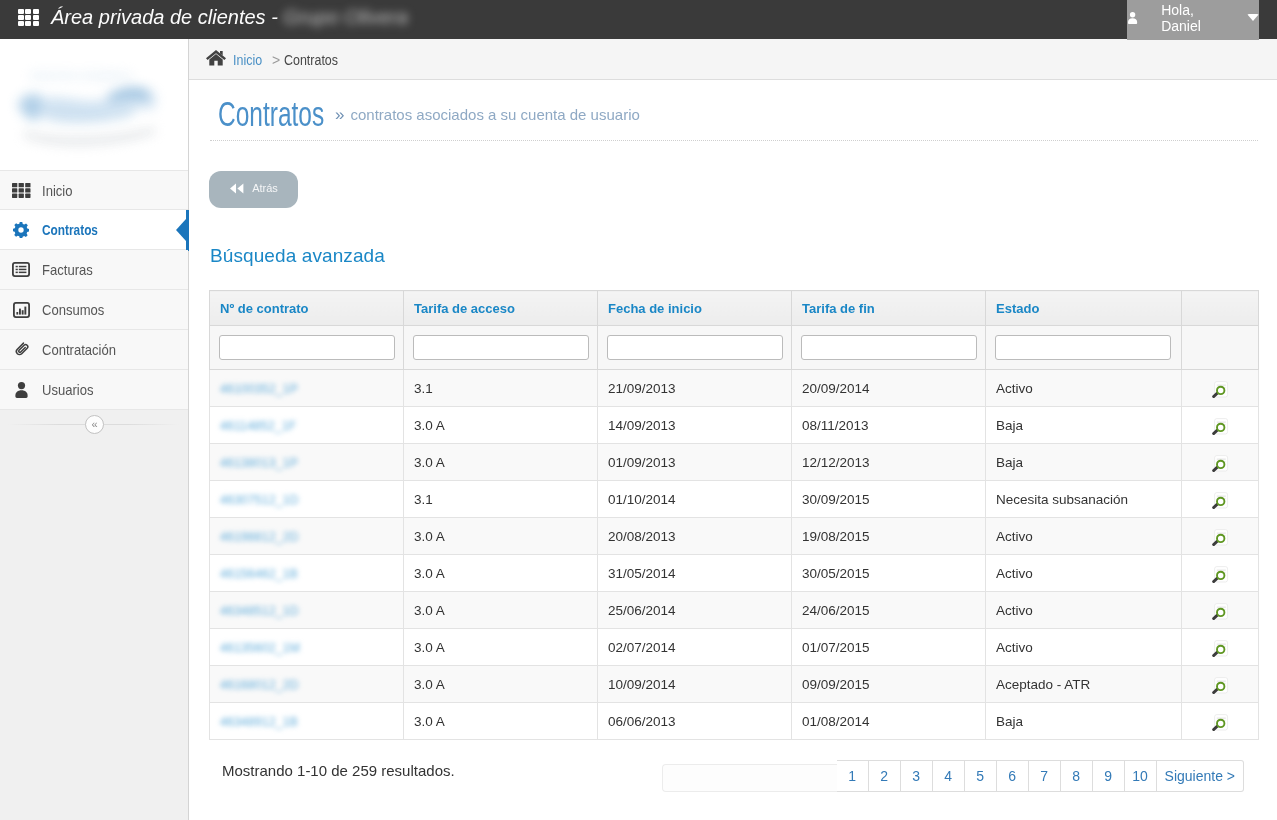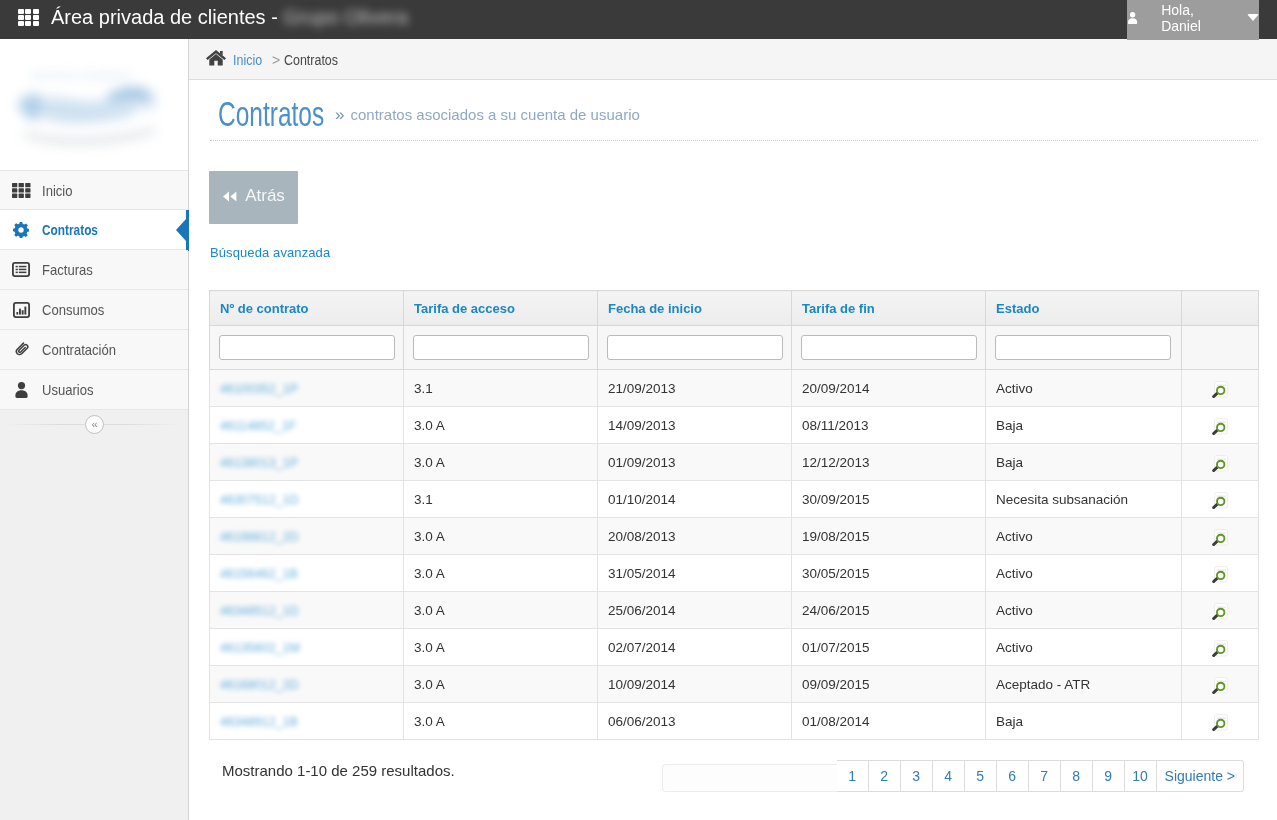--- a/index.html
+++ b/index.html
@@ -8,21 +8,21 @@
   font-family:"Liberation Sans", sans-serif; }
 
 
 .navbar { position:absolute; left:0; top:0; width:1277px; height:39px;
   background:#3a3a3a; z-index:30; }
 .thgrid { position:absolute; left:18px; top:9px; width:21px; height:17px;
   display:grid; grid-template-columns:6px 6px 6px; grid-template-rows:5px 5px 5px;
   gap:1px 1.3px; }
 .thgrid i { background:#fff; border-radius:1px; }
 .navtitle { position:absolute; left:51px; top:6px; font-size:20px; color:#fcfcfc;
-  letter-spacing:0; }
+  letter-spacing:0;font-style:italic; }
 .brandblur { filter:blur(4px); color:#c4c4c4; }
 .userbox { position:absolute; right:18px; top:0; width:132px; height:40px;
   background:#9d9d9d; color:#fff; font-size:14px; display:flex; align-items:center;
   justify-content:center; gap:23px; padding-bottom:5px; }
 .caret { width:0; height:0; border-left:6px solid transparent; border-right:6px solid transparent;
   border-top:7px solid #fff; border-radius:2px; margin-left:2px; }
 
 
 .sidebar { position:absolute; left:0; top:39px; width:189px; height:781px;
   background:#f0f0f0; border-right:1px solid #d4d4d4; z-index:10; }
@@ -59,25 +59,25 @@
 .breadcrumb .bc-cur { position:absolute; left:95px; top:13px; color:#474747; display:inline-block; transform:scaleX(0.89); transform-origin:left center; }
 
 .titleblock { position:relative; height:61px; }
 .pagetitle { position:absolute; left:29px; top:34px; font-size:35px; color:#4b90c9;
   transform:scaleX(0.70) translateY(-50%); transform-origin:left top; white-space:nowrap; }
 .subtitle { position:absolute; left:146px; top:35px; transform:translateY(-50%);
   font-size:15px; letter-spacing:0; color:#8fa9c4; white-space:nowrap; }
 .subtitle .raq { color:#6f90b3; font-size:17px; margin-right:6px; }
 .dotted { position:absolute; left:21px; right:19px; bottom:0; border-top:1px dotted #cfcfcf; }
 
-.btn-atras { position:absolute; left:20px; top:132px; width:89px; height:53px;
-  background:#a8b5bd; border-radius:1px; color:#f5f6f7; font-size:17px;
+.btn-atras { position:absolute; left:20px; top:132px; width:89px; height:37px;
+  background:#a8b5bd; border-radius:12px; color:#f5f6f7; font-size:11px;
   display:flex; align-items:center; justify-content:center; gap:8px; padding-bottom:3px; }
 
-.busqueda { position:absolute; left:21px; top:206px; font-size:13px; letter-spacing:0.1px; color:#1a87c6; }
+.busqueda { position:absolute; left:21px; top:206px; font-size:19px; letter-spacing:0.1px; color:#1a87c6; }
 
 table.grid { position:absolute; left:20px; top:251px; width:1049px;
   border-collapse:collapse; table-layout:fixed; font-size:13.5px; color:#333; }
 table.grid col.c1,table.grid col.c2,table.grid col.c3,table.grid col.c4 { width:194px; }
 table.grid col.c5 { width:196px; }
 table.grid col.c6 { width:77px; }
 table.grid th { height:35px; background:linear-gradient(#f4f4f4,#ececec);
   border:1px solid #d8d8d8; color:#1a87c6; font-size:13px; font-weight:bold;
   text-align:left; padding-left:10px; }
 

